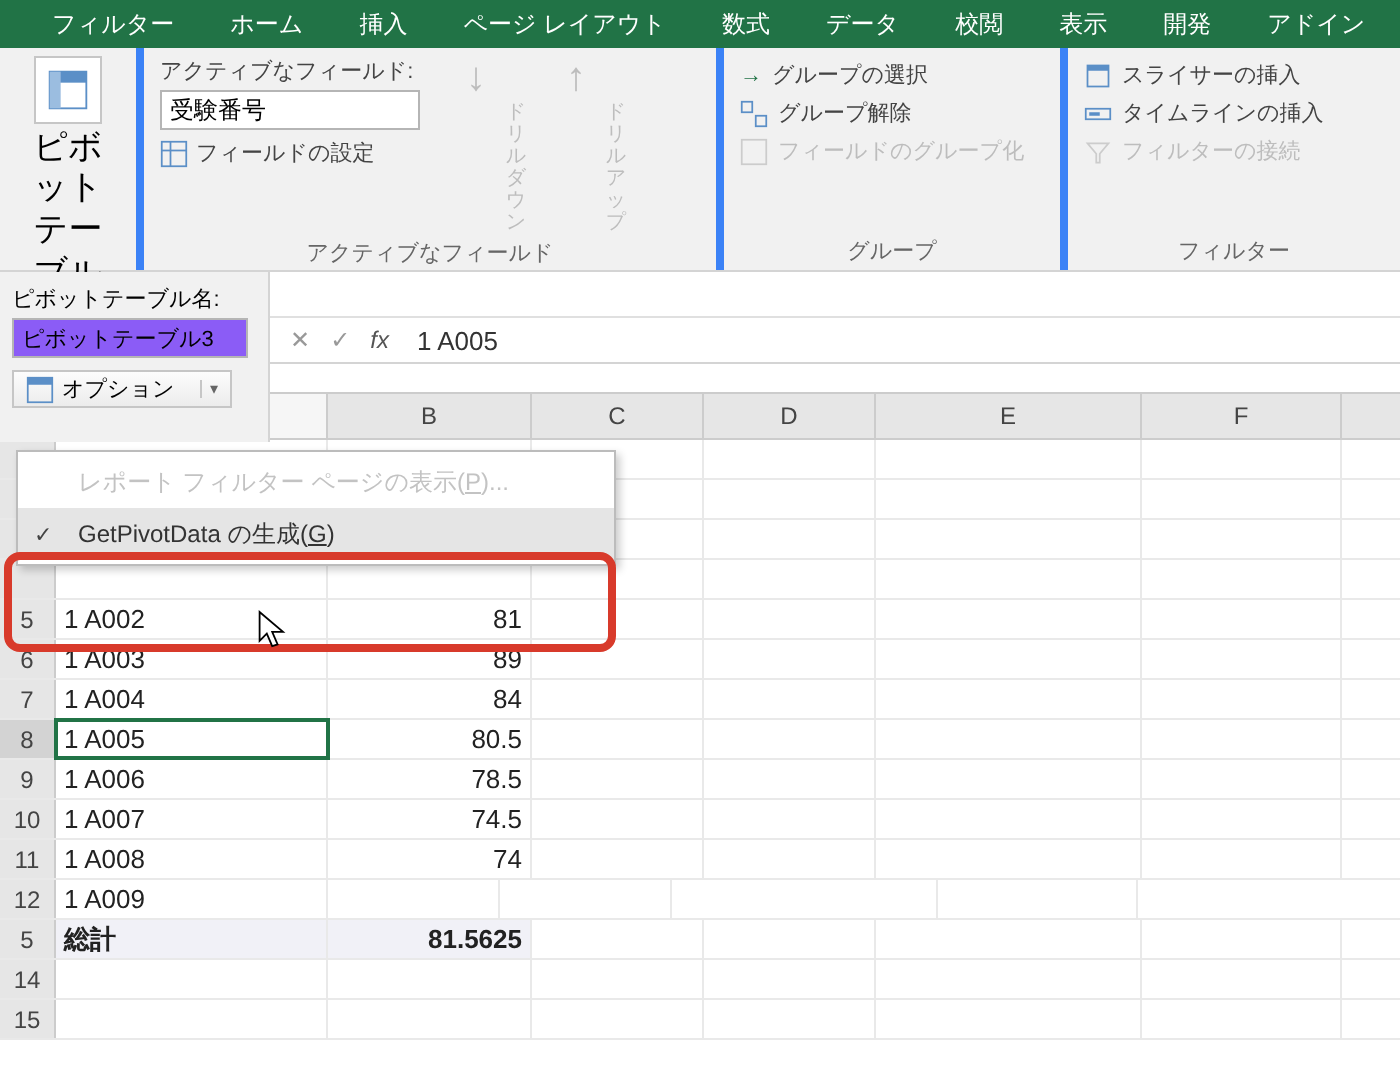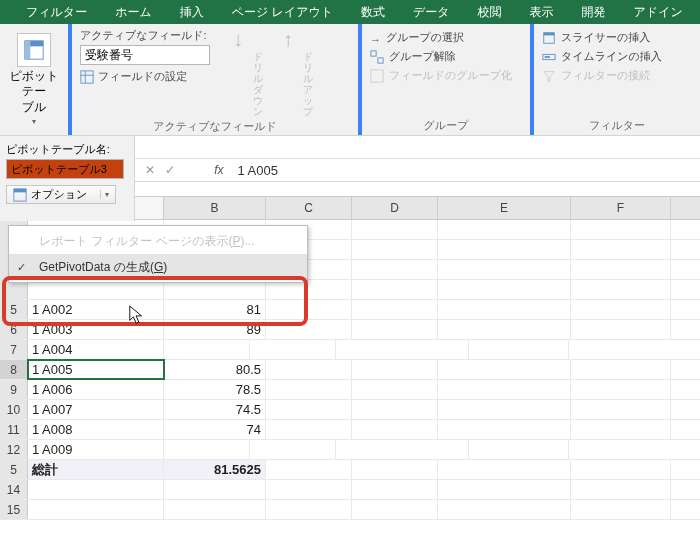--- a/index.html
+++ b/index.html
@@ -12,21 +12,21 @@
 
 .ribbon-body { background: #f1f1f1; height: 112px; display: flex; border-bottom: 1px solid #d4d4d4; }
 .ribbon-group { border-right: 4px solid #3b82f6; padding: 4px 8px 2px 8px; display: flex; flex-direction: column; justify-content: space-between; }
 .group-label { text-align: center; font-size: 11px; color: #666; padding-top: 2px; }
 .group-content { display: flex; gap: 6px; flex: 1; }
 
 
 .pivot-btn { display: flex; flex-direction: column; align-items: center; justify-content: center; width: 52px; gap: 2px; }
 .pivot-icon-box { width: 34px; height: 34px; background: #fff; border: 1px solid #c6c6c6; display: flex; align-items: center; justify-content: center; }
 .pivot-icon-box svg { width: 22px; height: 22px; }
-.pivot-label { font-size: 12px; text-align: center; line-height: 1.2; }
+.pivot-label { font-size: 17px; text-align: center; line-height: 1.2; }
 .drop-arrow { font-size: 8px; color: #666; }
 
 
 .af-content { display: flex; flex-direction: column; gap: 2px; }
 .af-label { font-size: 11px; color: #444; }
 .af-input { width: 130px; height: 20px; border: 1px solid #b5b5b5; background: #fff; padding: 0 4px; font-size: 12px; }
 .af-setting { display: flex; align-items: center; gap: 4px; font-size: 11px; margin-top: 2px; color: #444; }
 .af-setting-icon { width: 14px; height: 14px; }
 
 
@@ -36,29 +36,29 @@
 
 
 .cmd-col { display: flex; flex-direction: column; gap: 4px; padding-top: 2px; }
 .cmd-row { display: flex; align-items: center; gap: 5px; font-size: 11px; color: #444; white-space: nowrap; }
 .cmd-row.disabled { color: #bdbdbd; }
 .cmd-ic { width: 14px; height: 14px; flex-shrink: 0; }
 
 
 .left-panel { position: absolute; left: 0; top: 136px; width: 135px; background: #f1f1f1; border-right: 1px solid #d4d4d4; padding: 6px 6px; z-index: 5; height: 85px;}
 .pname-label { font-size: 11px; margin-bottom: 2px; }
-.pname-input { width: 118px; height: 20px; border: 1px solid #b5b5b5; background: #c2410c; font-size: 11px; padding: 0 4px; }
+.pname-input { width: 118px; height: 20px; border: 1px solid #b5b5b5; background: #8b5cf6; font-size: 11px; padding: 0 4px; }
 .opt-btn { margin-top: 6px; display: flex; align-items: center; gap: 4px; border: 1px solid #c6c6c6; background: linear-gradient(#fdfdfd,#ececec); padding: 1px 6px; font-size: 11px; width: 110px; }
 .opt-btn .opt-ic { width: 14px; height: 14px; }
 .opt-btn .dd { margin-left: auto; font-size: 8px; color: #666; border-left: 1px solid #c6c6c6; padding-left: 4px; }
 
 
 .formula-bar { position: absolute; left: 135px; right: 0; top: 158px; height: 24px; background: #fff; border-top: 1px solid #e0e0e0; border-bottom: 1px solid #d4d4d4; display: flex; align-items: center; z-index: 4;}
 .fb-btns { display: flex; gap: 10px; padding: 0 10px; color: #999; font-size: 12px; }
-.fb-fx { font-style: italic; color: #555; font-size: 12px; padding-right: 8px; margin-left: 29px; }
+.fb-fx { font-style: italic; color: #555; font-size: 12px; padding-right: 8px; }
 .fb-val { font-size: 13px; padding-left: 6px; color: #333; }
 
 
 .grid { position: absolute; left: 0; right: 0; top: 182px; bottom: 0; }
 .colheads { position: absolute; left: 0; right: 0; top: 14px; height: 24px; background: #e6e6e6; border-top: 1px solid #ccc; border-bottom: 1px solid #ccc; display: flex; z-index: 1;}
 .rowhead-corner { width: 28px; border-right: 1px solid #ccc; }
 .colhead { text-align: center; font-size: 12px; color: #444; border-right: 1px solid #ccc; display: flex; align-items: center; justify-content: center; }
 .rows { position: absolute; left: 0; right: 0; top: 38px; }
 .row { height: 20px; display: flex; border-bottom: 1px solid #e9e9e9; }
 .rowhead { width: 28px; background: #e6e6e6; border-right: 1px solid #ccc; text-align: center; font-size: 12px; color: #444; display: flex; align-items: center; justify-content: center; }
@@ -292,20 +292,21 @@
     <div class="cell cA  ">1 A003</div>
     <div class="cell cB right ">89</div>
     <div class="cell cC"></div>
     <div class="cell cD"></div>
     <div class="cell cE"></div>
     <div class="cell cF"></div>
   </div>
       <div class="row ">
     <div class="rowhead ">7</div>
     <div class="cell cA  ">1 A004</div>
+    <div class="cell cB right ">84</div>
     <div class="cell cC"></div>
     <div class="cell cD"></div>
     <div class="cell cE"></div>
     <div class="cell cF"></div>
   </div>
       <div class="row active-row">
     <div class="rowhead sel">8</div>
     <div class="cell cA active-cell ">1 A005</div>
     <div class="cell cB right ">80.5</div>
     <div class="cell cC"></div>

